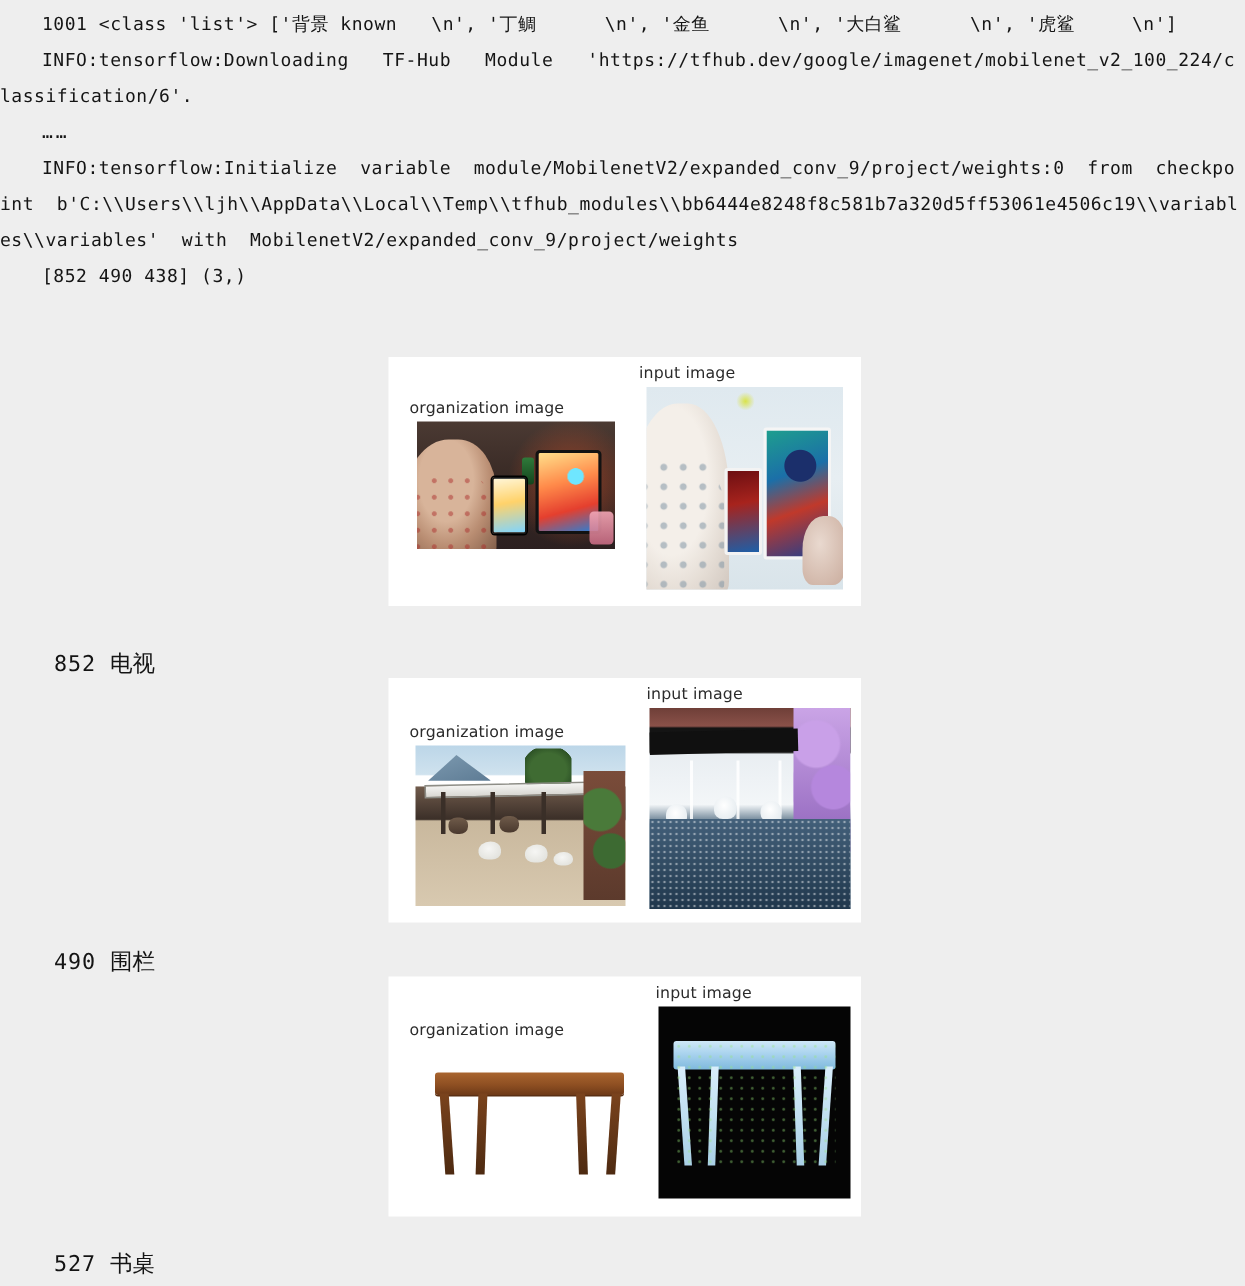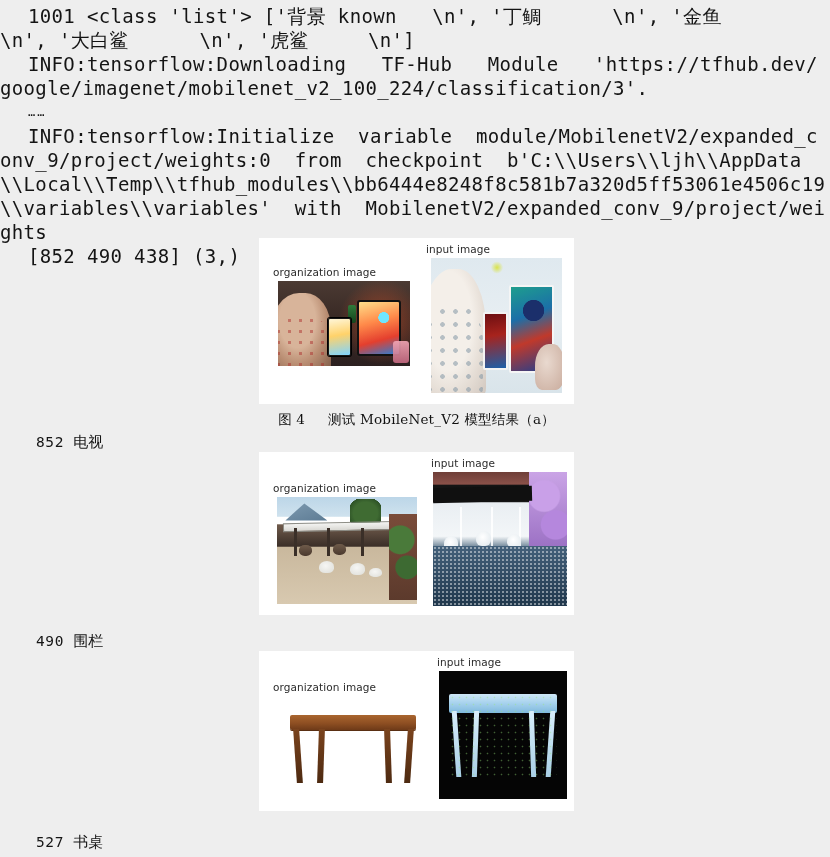--- a/index.html
+++ b/index.html
@@ -15,21 +15,21 @@
 
   
   .console{
     position:absolute;
     left:0;top:0;width:830px;
     padding:4px 0 0 0;
     box-sizing:border-box;
   }
   .code-line{
     font-family:"DejaVu Sans Mono","Liberation Mono",monospace;
-    font-size:19px;
+    font-size:12px;
     line-height:24px;
     letter-spacing:0.35px;
     color:#141414;
     white-space:pre-wrap;
     word-break:break-all;
     padding:0 2px 0 0;
   }
   .code-line.indent{ text-indent:28px; }
   .dots{ font-size:12px; letter-spacing:2px; }
 
@@ -296,21 +296,21 @@
     position:absolute;left:0;top:0;width:100%;height:100%;
     background:radial-gradient(circle, rgba(150,230,120,.9) .7px, transparent 1.1px) 0 0/7px 7px;
     opacity:.45;pointer-events:none;
   }
 </style>
 </head>
 <body>
 
 <div class="console">
   <div class="code-line indent">1001 &lt;class 'list'&gt; ['背景 known   \n', '丁鲷      \n', '金鱼      \n', '大白鲨      \n', '虎鲨     \n']</div>
-  <div class="code-line indent">INFO:tensorflow:Downloading   TF-Hub   Module   'https://tfhub.dev/google/imagenet/mobilenet_v2_100_224/classification/3'.</div>
+  <div class="code-line indent">INFO:tensorflow:Downloading   TF-Hub   Module   'https://tfhub.dev/google/imagenet/mobilenet_v2_100_224/classification/6'.</div>
   <div class="code-line indent dots">……</div>
   <div class="code-line indent">INFO:tensorflow:Initialize  variable  module/MobilenetV2/expanded_conv_9/project/weights:0  from  checkpoint  b'C:\\Users\\ljh\\AppData\\Local\\Temp\\tfhub_modules\\bb6444e8248f8c581b7a320d5ff53061e4506c19\\variables\\variables'  with  MobilenetV2/expanded_conv_9/project/weights</div>
   <div class="code-line indent">[852 490 438] (3,)</div>
 </div>
 
 <div class="pred-label" style="top:433px;">
   <span>852</span>
   <span class="cn">电视</span>
 </div>
 <div class="pred-label" style="top:632px;">
@@ -342,25 +342,20 @@
       <div class="thumb scene-tv-in">
         <div class="person"></div>
         <div class="dots-pat"></div>
         <div class="glow"></div>
         <div class="screen1"></div>
         <div class="screen2"></div>
         <div class="hand"></div>
       </div>
     </div>
 
-  </div>
-  <div class="fig-caption">
-    <span>图 4</span>
-    <span class="gap"></span>
-    <span>测试 MobileNet_V2 模型结果（a）</span>
   </div>
 </div>
 
 <div class="figure figB" style="top:452px;">
   <div class="fig-panel" style="height:163px;">
 
     <div class="sub left">
       <div class="sub-title">organization image</div>
       <div class="thumb scene-farm-org">
         <div class="mtn"></div>

